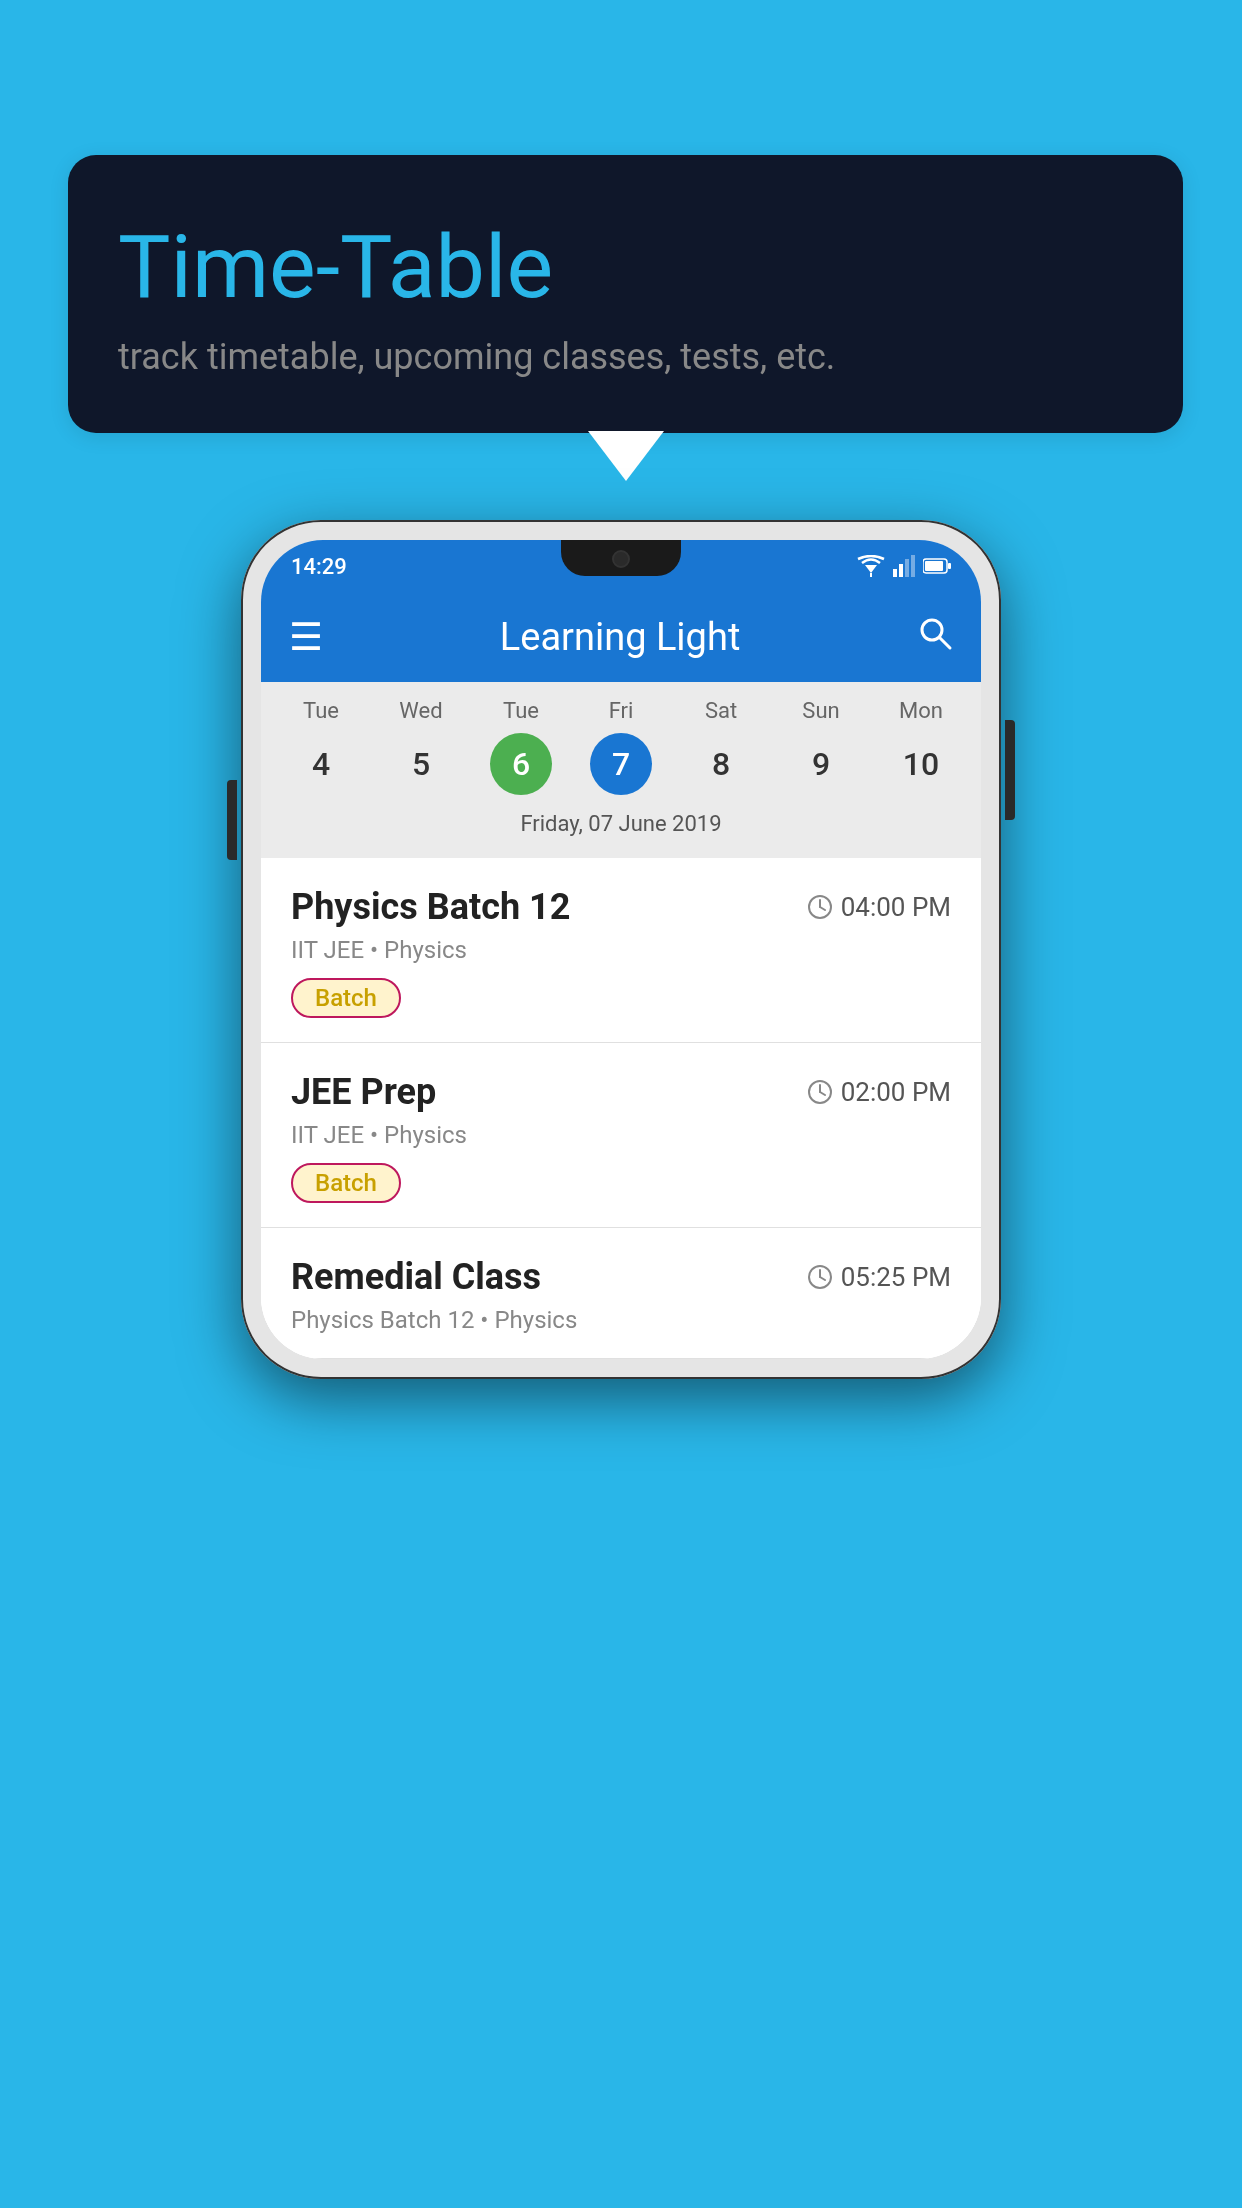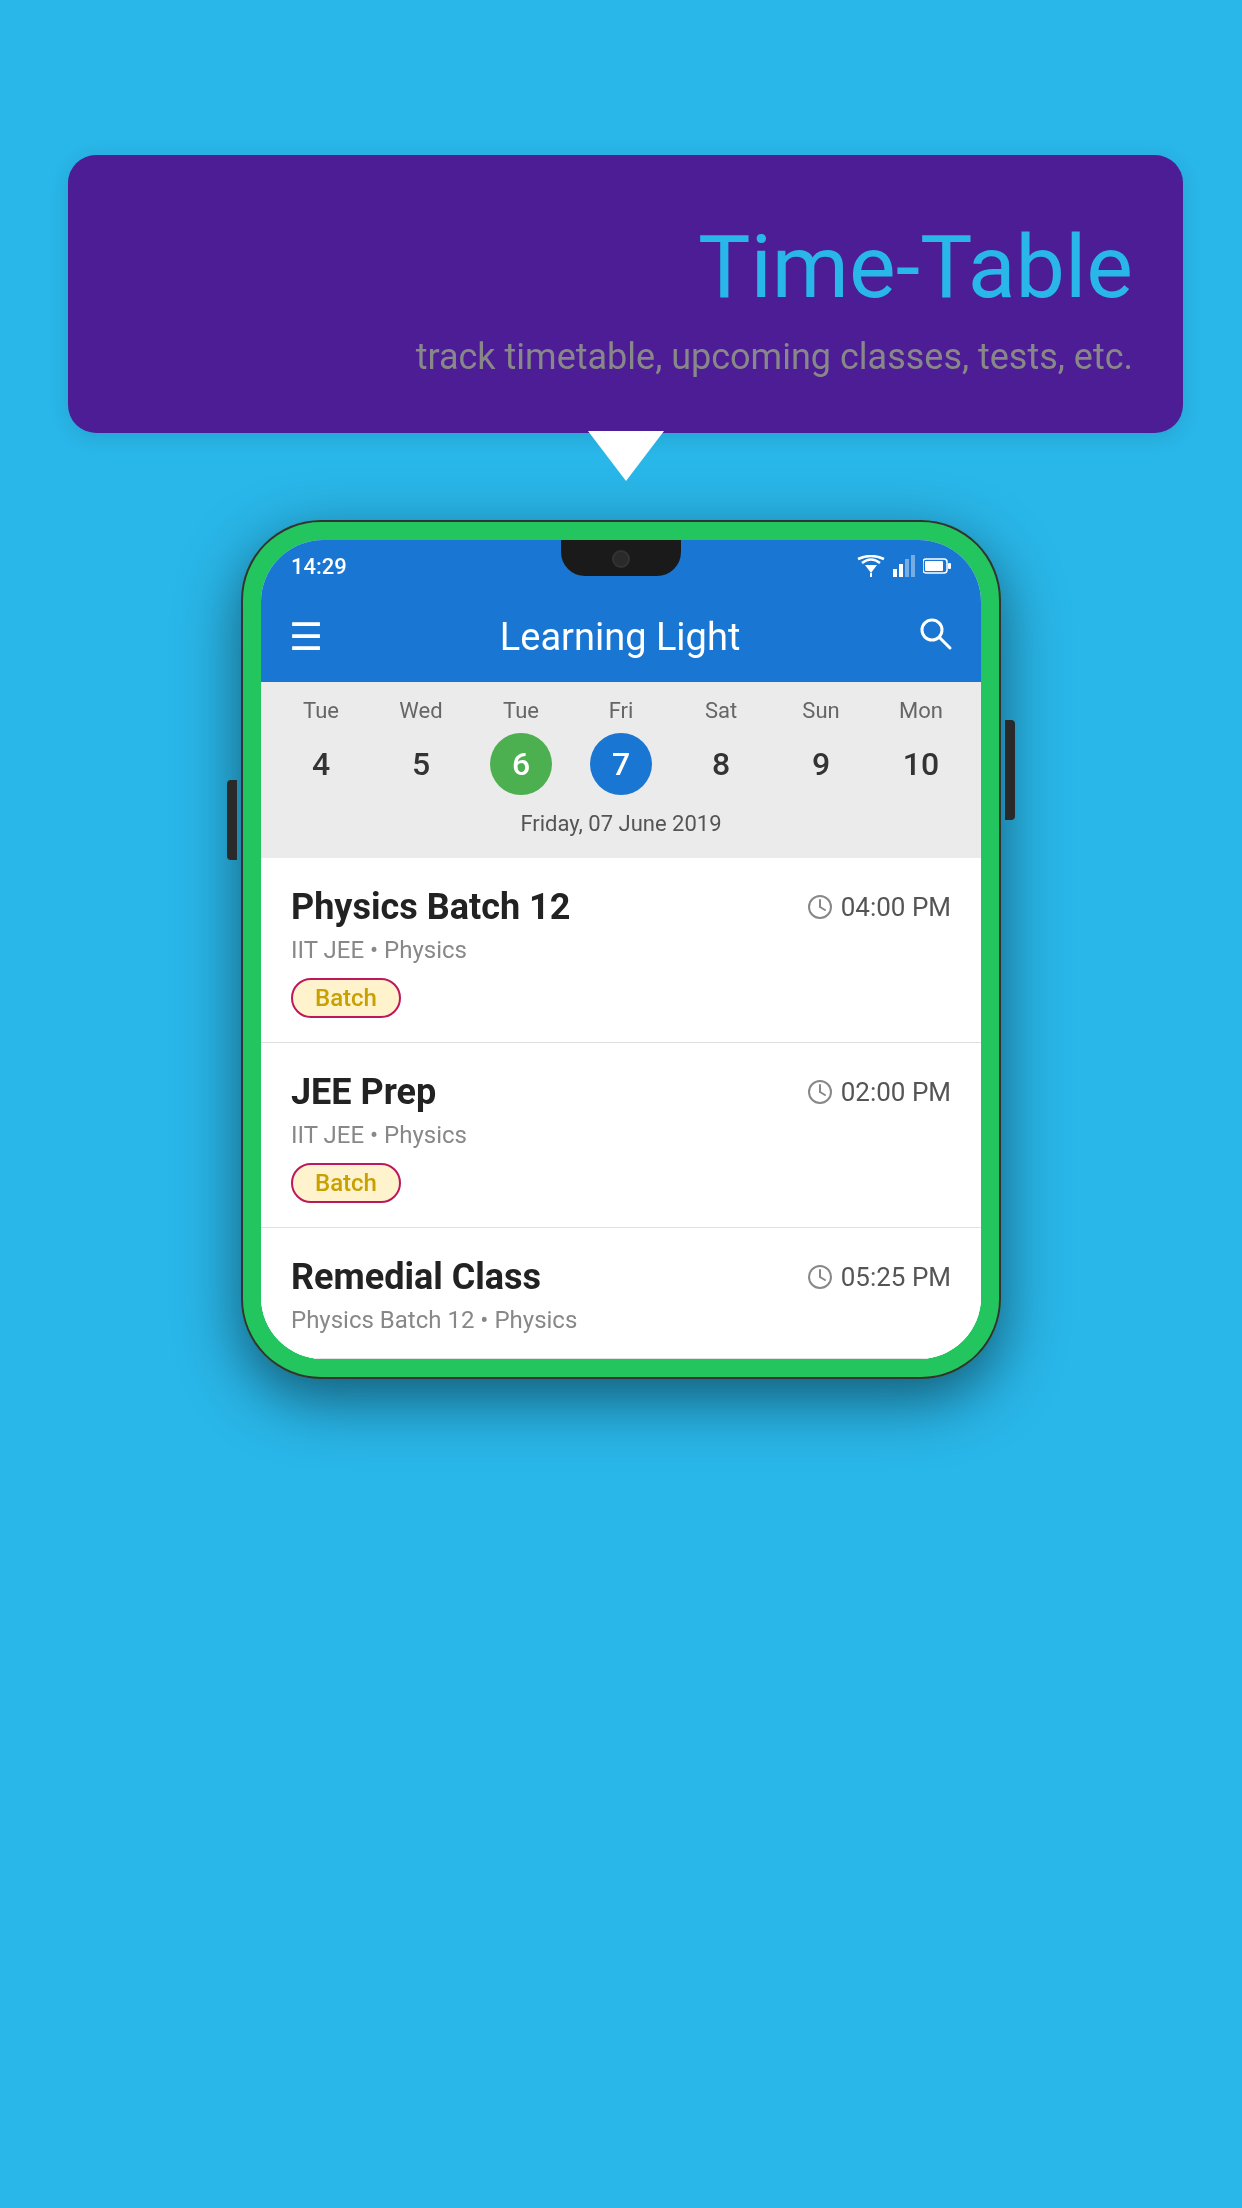--- a/index.html
+++ b/index.html
@@ -12,24 +12,24 @@
       overflow: hidden;
       position: relative;
     }
 
     
     .speech-bubble {
       position: absolute;
       top: 155px;
       left: 68px;
       right: 59px;
-      background: #4c1d95;
+      background: #0f172a;
       border-radius: 28px;
       padding: 60px 50px 55px;
-      text-align: right;
+      text-align: left;
       box-shadow: 0 4px 20px rgba(0,0,0,0.1);
     }
 
     .speech-bubble::after {
       content: '';
       position: absolute;
       bottom: -48px;
       left: 50%;
       transform: translateX(-50%);
       width: 0;
@@ -55,21 +55,21 @@
     
     .phone-wrapper {
       position: absolute;
       top: 520px;
       left: 50%;
       transform: translateX(-50%);
       width: 760px;
     }
 
     .phone-outer {
-      background: #22c55e;
+      background: #e5e5e5;
       border-radius: 80px;
       padding: 20px;
       box-shadow: 0 20px 60px rgba(0,0,0,0.5), inset 0 0 0 2px #333;
       position: relative;
     }
 
     
     .phone-outer::before {
       content: '';
       position: absolute;

